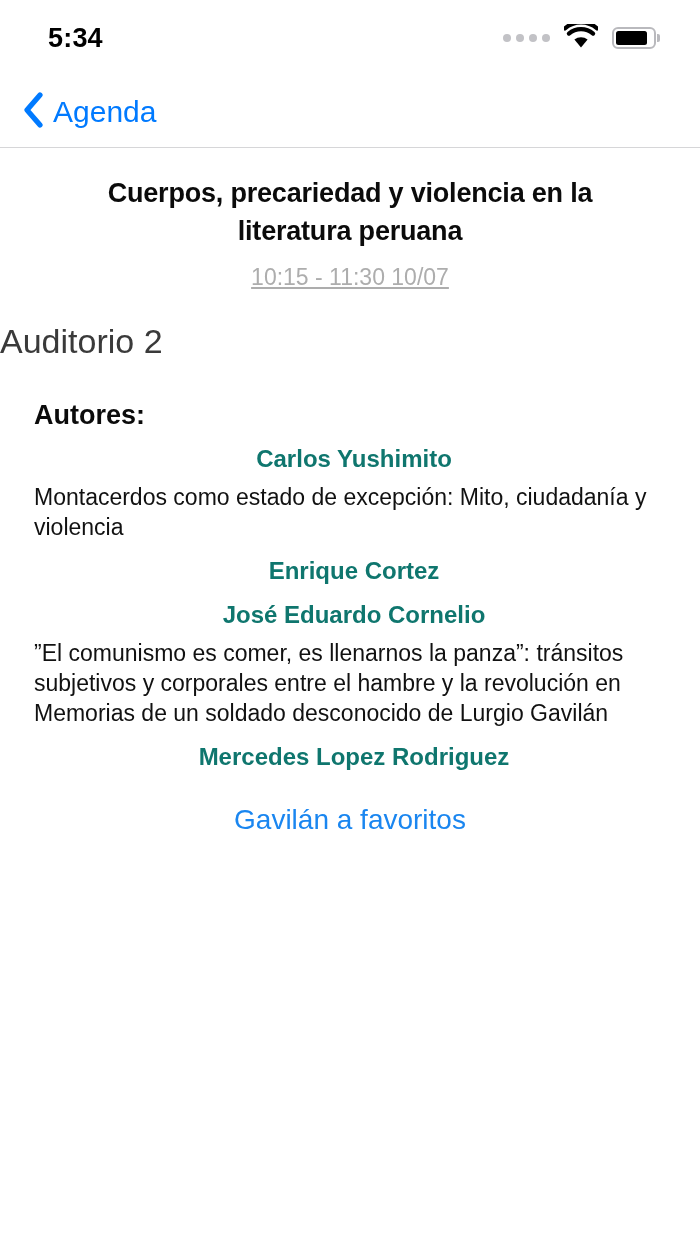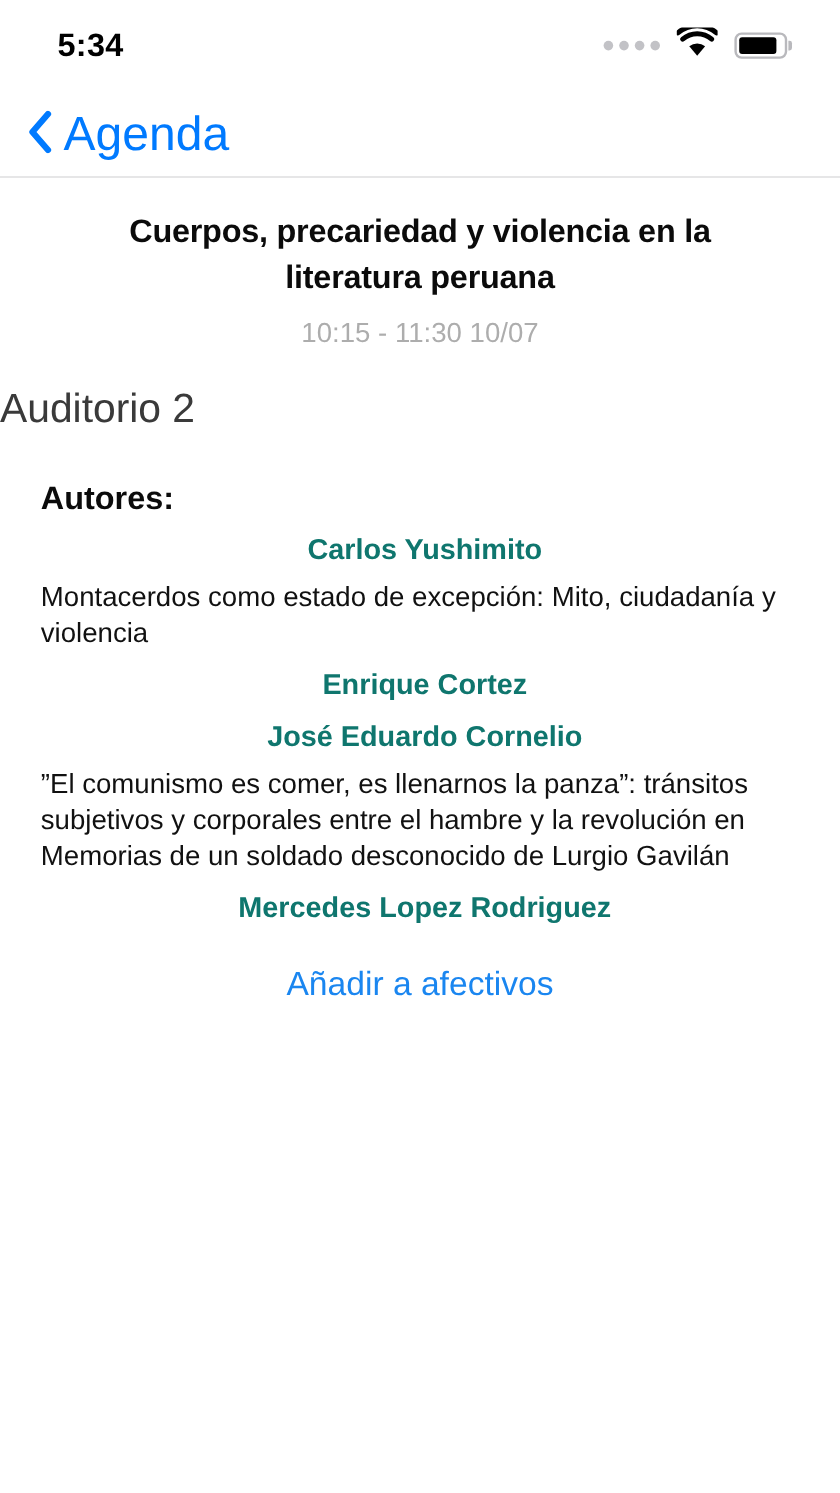--- a/index.html
+++ b/index.html
@@ -29,32 +29,32 @@
   .battery-fill { height:100%; width:88%; background:#000; border-radius:2.5px; }
   .battery-cap { width:3px; height:8px; background:#b9b9bd; border-radius:0 2px 2px 0; margin-left:1.5px; }
 
   
   .navbar {
     height:72px; display:flex; align-items:center; padding-left:14px;
     border-bottom:1px solid #d6d6d8;
   }
   .back-button { display:flex; align-items:center; gap:9px; cursor:pointer; background:none; border:none; padding:0 8px; }
   .chev { display:block; }
-  .back-label { font-size:40px; color:#007aff; line-height:1; }
+  .back-label { font-size:30px; color:#007aff; line-height:1; }
 
   
   .content { padding:0; }
   .event-title {
     margin:26px 62px 0 62px; text-align:center;
     font-size:27px; font-weight:bold; color:#0b0b0b;
     line-height:38px; letter-spacing:-.2px;
   }
   .event-time {
     margin-top:12px; text-align:center;
-    font-size:23px; color:#adadad; line-height:30px;
+    font-size:23px; color:#adadad; line-height:30px;text-decoration:underline;
   }
   .event-venue {
     margin-top:28px; text-align:left;
     font-size:34px; color:#3a3a3a; line-height:42px;
   }
 
   .authors-block { margin:36px 26px 0 34px; }
   .authors-heading {
     font-size:27px; font-weight:bold; color:#0b0b0b;
     line-height:34px; margin-bottom:12px;
@@ -141,17 +141,17 @@
         <div class="author-name">José Eduardo Cornelio</div>
         <div class="author-paper">”El comunismo es comer, es llenarnos la panza”: tránsitos subjetivos y corporales entre el hambre y la revolución en Memorias de un soldado desconocido de Lurgio Gavilán</div>
       </div>
 
       <div class="author-entry">
         <div class="author-name">Mercedes Lopez Rodriguez</div>
       </div>
     </div>
 
     <div class="fav-wrap">
-      <button class="fav-link">Añadir a afectivos</button>
+      <button class="fav-link">Gavilán a favoritos</button>
     </div>
 
   </div>
 </div>
 
 </body></html>

